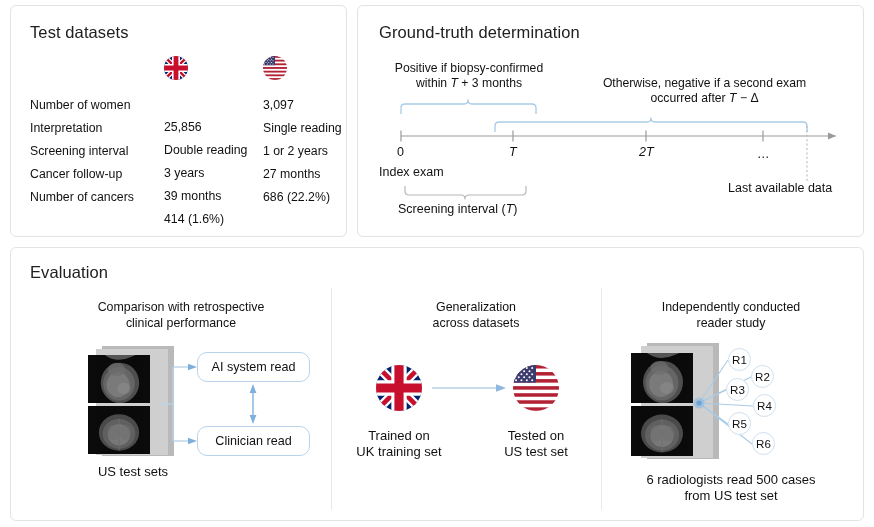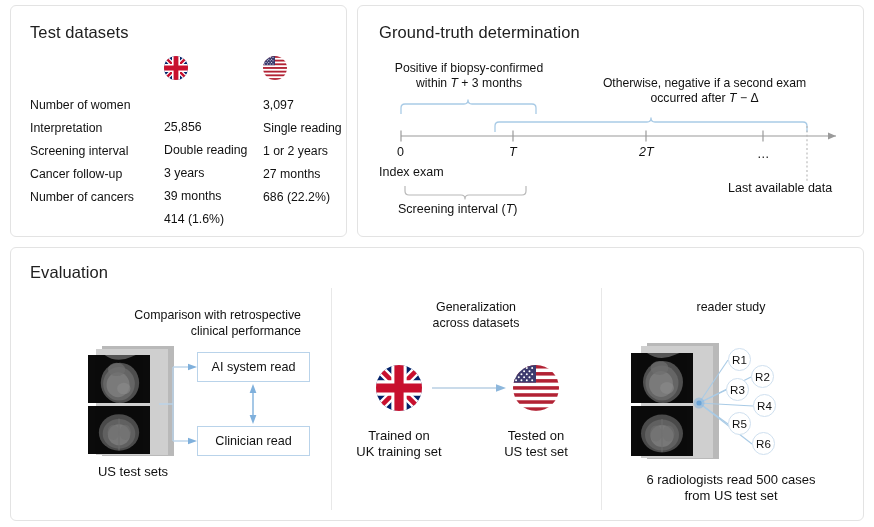--- a/index.html
+++ b/index.html
@@ -49,21 +49,21 @@
 
   
   .vdiv{position:absolute;width:1px;background:#e8e8e8;}
   .sub-title{
     position:absolute;text-align:center;font-size:12.4px;color:#111;line-height:16px;
   }
   .cap{
     position:absolute;text-align:center;font-size:13px;color:#111;line-height:16px;
   }
   .box{
-    position:absolute;border:1px solid #b9d3ea;border-radius:0;
+    position:absolute;border:1px solid #b9d3ea;border-radius:10px;
     background:#fff;display:flex;align-items:center;justify-content:center;
     font-size:12.6px;color:#111;box-sizing:border-box;
   }
   .rcirc{
     position:absolute;width:23px;height:23px;border-radius:50%;
     border:1px solid #cfe0ef;background:#fff;
     display:flex;align-items:center;justify-content:center;
     font-size:11.6px;color:#111;box-sizing:border-box;
   }
   
@@ -227,21 +227,21 @@
     <span>Screening interval (</span><i>T</i><span>)</span>
   </div>
 </div>
 
 <div class="panel" id="panel-evaluation">
   <div class="panel-title" style="left:19px;top:15px;">Evaluation</div>
 
   <div class="vdiv" style="left:320px;top:40px;height:222px;"></div>
   <div class="vdiv" style="left:590px;top:40px;height:222px;"></div>
 
-  <div class="sub-title" style="left:50px;top:59px;width:240px;text-align:right;">
+  <div class="sub-title" style="left:50px;top:51px;width:240px;">
     <div>Comparison with retrospective</div>
     <div>clinical performance</div>
   </div>
 
   <div class="mammo-wrap" style="left:75px;top:98px;width:95px;height:112px;">
     <div class="mammo-back" style="left:16px;top:0;width:72px;height:110px;"></div>
     <div class="mammo-back2" style="left:10px;top:3px;width:72px;height:106px;"></div>
     <div class="mammo-img" style="left:2px;top:9px;width:62px;height:48px;">
       <svg width="62" height="48" style="position:static">
           <use href="#sym-mammo1" width="62" height="48"></use>
@@ -303,20 +303,21 @@
   <div class="cap" style="left:333px;top:180px;width:110px;">
     <div>Trained on</div>
     <div>UK training set</div>
   </div>
   <div class="cap" style="left:473px;top:180px;width:104px;">
     <div>Tested on</div>
     <div>US test set</div>
   </div>
 
   <div class="sub-title" style="left:600px;top:51px;width:240px;">
+    <div>Independently conducted</div>
     <div>reader study</div>
   </div>
 
   <div class="mammo-wrap" style="left:618px;top:95px;width:95px;height:118px;">
     <div class="mammo-back" style="left:18px;top:0;width:72px;height:116px;"></div>
     <div class="mammo-back2" style="left:12px;top:3px;width:72px;height:112px;"></div>
     <div class="mammo-img" style="left:2px;top:10px;width:62px;height:50px;">
       <svg width="62" height="50" style="position:static">
           <use href="#sym-mammo1" width="62" height="50"></use>
         </svg>

